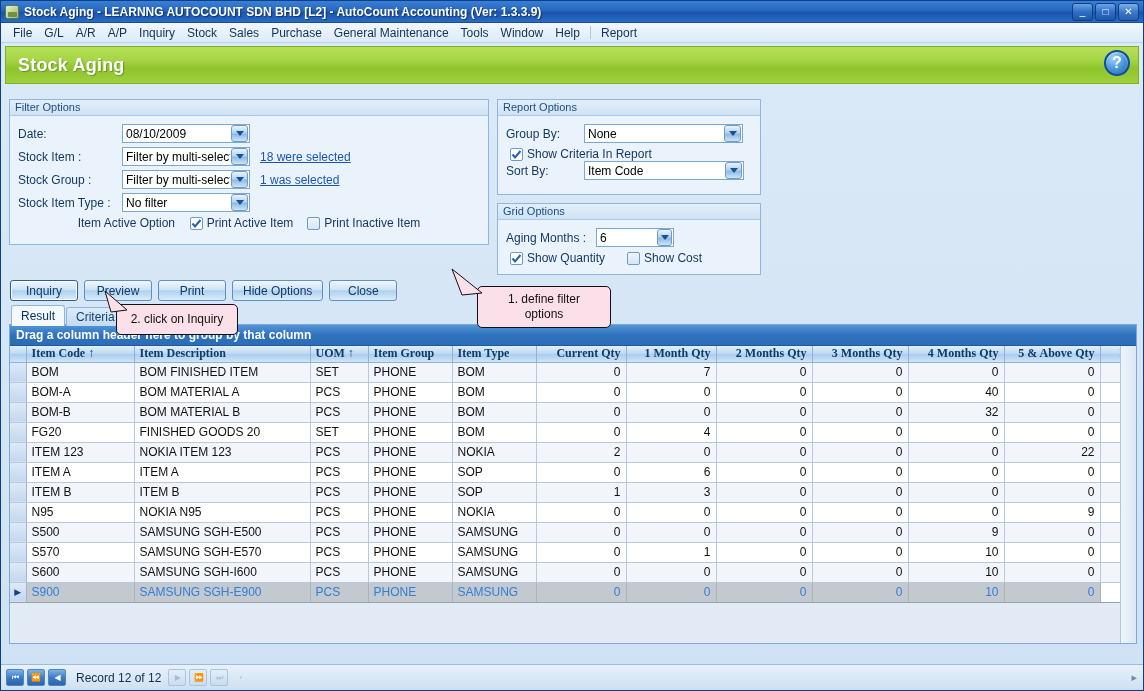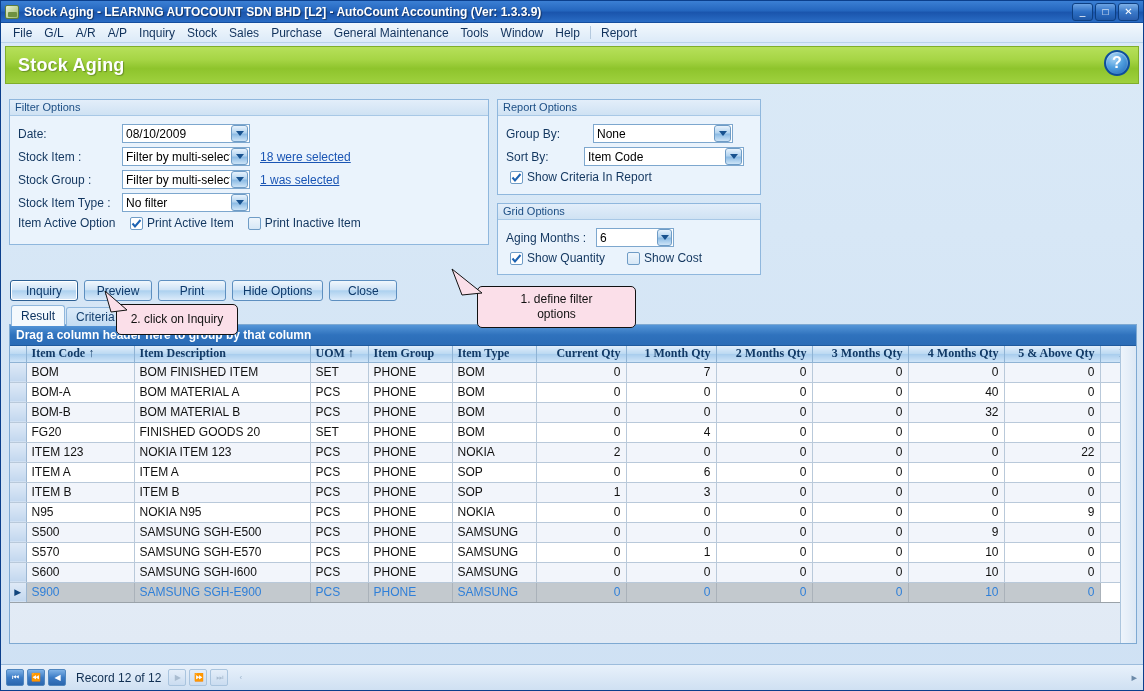--- a/index.html
+++ b/index.html
@@ -427,21 +427,21 @@
       </div>
 
       <div class="row">
         <div class="lbl" style="width:104px;">Stock Item Type :</div>
         <div class="combo" style="width:128px;">
           <span class="val">No filter</span>
           <span class="arrow"></span>
         </div>
       </div>
 
-      <div class="row" style="margin-bottom:0;">
+      <div class="row" style="margin-bottom:0;justify-content:center;">
         <div class="lbl" style="width:112px;">Item Active Option</div>
         <div class="chk">
           <span class="box">
             <svg width="11" height="11" viewBox="0 0 11 11">
                 <path d="M1.5 5.5 L4 8.5 L9.5 2" stroke="#1d63b2" stroke-width="2" fill="none"></path>
               </svg>
           </span>
           <span class="txt">Print Active Item</span>
         </div>
         <div class="chk" style="margin-left:14px;">
@@ -451,40 +451,40 @@
       </div>
 
     </div>
   </div>
 
   <div class="groupbox" style="left:496px; top:98px; width:264px; height:96px;">
     <div class="gb-title">Report Options</div>
     <div class="gb-body" style="padding:8px 8px 0 8px;">
       <div class="row">
         <div class="lbl" style="width:78px;">Group By:</div>
-        <div class="combo" style="width:140px;margin-left:9px;">
+        <div class="combo" style="width:159px;">
           <span class="val">None</span>
-          <span class="arrow"></span>
-        </div>
-      </div>
-      <div class="row">
-        <div class="lbl" style="width:78px;">Sort By:</div>
-        <div class="combo" style="width:160px;">
-          <span class="val">Item Code</span>
           <span class="arrow"></span>
         </div>
       </div>
       <div class="row" style="margin-bottom:0; padding-left:4px;">
         <div class="chk">
           <span class="box">
             <svg width="11" height="11" viewBox="0 0 11 11">
                 <path d="M1.5 5.5 L4 8.5 L9.5 2" stroke="#1d63b2" stroke-width="2" fill="none"></path>
               </svg>
           </span>
           <span class="txt">Show Criteria In Report</span>
+        </div>
+      </div>
+      <div class="row">
+        <div class="lbl" style="width:78px;">Sort By:</div>
+        <div class="combo" style="width:160px;">
+          <span class="val">Item Code</span>
+          <span class="arrow"></span>
         </div>
       </div>
     </div>
   </div>
 
   <div class="groupbox" style="left:496px; top:202px; width:264px; height:72px;">
     <div class="gb-title">Grid Options</div>
     <div class="gb-body" style="padding:8px 8px 0 8px;">
       <div class="row">
         <div class="lbl" style="width:90px;">Aging Months :</div>
@@ -739,21 +739,21 @@
               <td class="num">10</td>
               <td class="num">0</td>
               <td class="num lastcell">10</td>
             </tr>
           </tbody>
       </table>
     </div>
     <div class="vscroll"></div>
   </div>
 
-  <div class="callout" style="left:476px; top:285px; width:159px;">
+  <div class="callout" style="left:476px; top:285px; width:134px;">
     <div style="white-space:pre-line;">1. define filter
 options</div>
     <svg class="tail" style="left:-26px; top:-18px; width:40px; height:32px; overflow:visible;" viewBox="0 0 40 32">
       <path d="M0 0 L30 24 L10 26 Z" fill="#fbdfe9" stroke="#111" stroke-width="1"></path>
     </svg>
   </div>
 
   <div class="callout" style="left:115px; top:303px; width:122px; padding:7px 8px;">
     <div style="white-space:pre-line;">2. click on Inquiry</div>
     <svg class="tail" style="left:-12px; top:-14px; width:30px; height:26px; overflow:visible;" viewBox="0 0 30 26">

